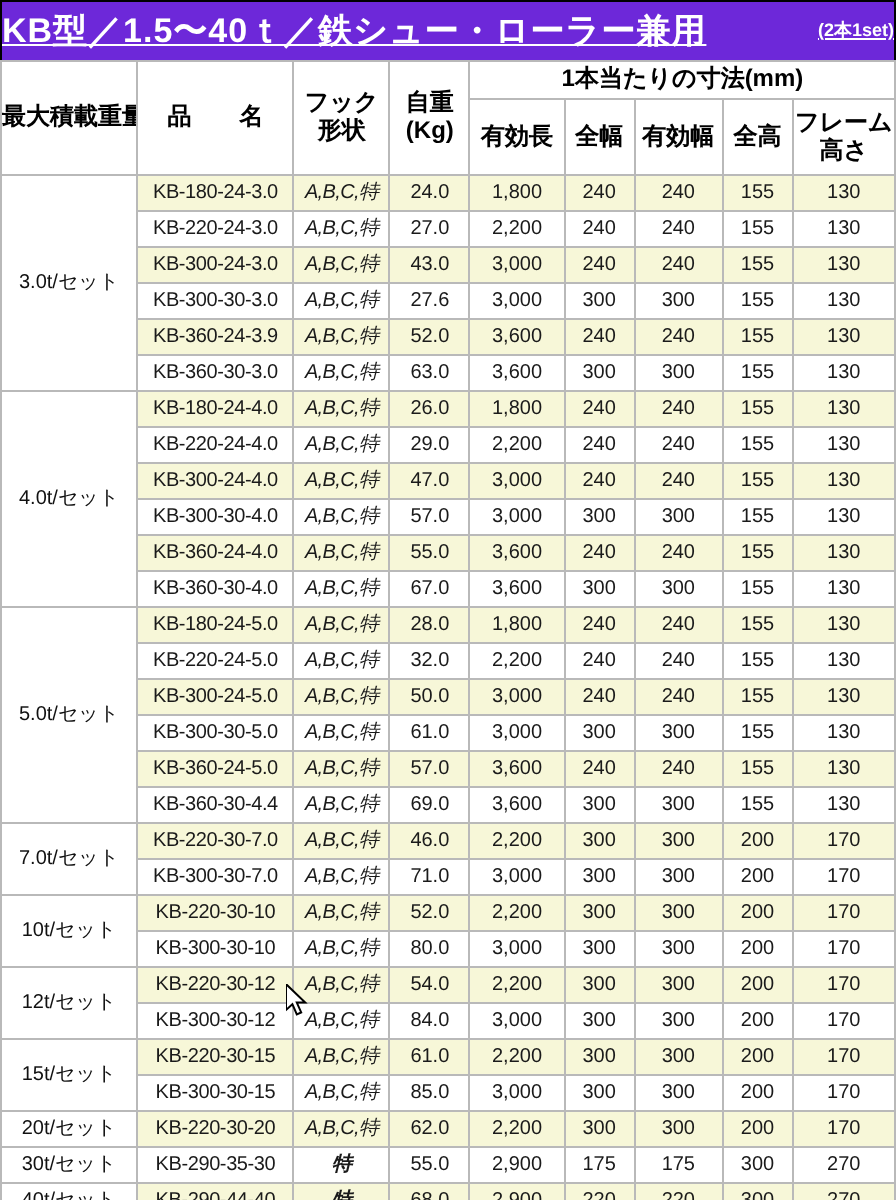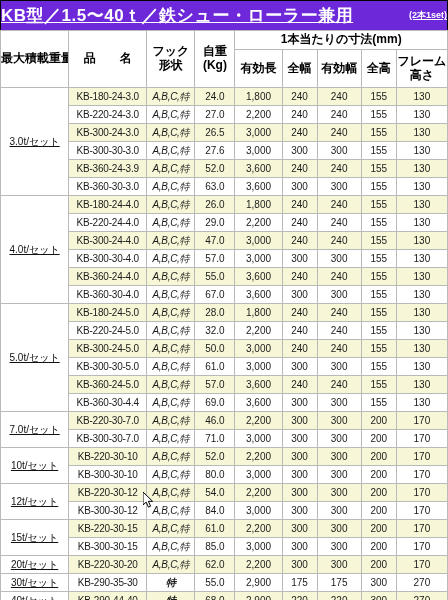--- a/index.html
+++ b/index.html
@@ -88,21 +88,20 @@
   tr.tinted td { background: #f7f7d8; }
   tr.plain  td { background: #ffffff; }
 
   
   td.grp {
     background: #ffffff !important;
     text-align: left;
     padding-left: 3px;
     font-size: 10px;
     color: #111111;
-    text-decoration: underline;
   }
 
   td.name {
     text-align: left;
     padding-left: 4px;
     letter-spacing: -0.2px;
   }
   td.hook { letter-spacing: -0.3px; font-style: italic; }
   td.hook.tokubetsu { font-weight: bold; }
 
@@ -185,21 +184,21 @@
           <td>27.0</td>
           <td>2,200</td>
           <td>240</td>
           <td>240</td>
           <td>155</td>
           <td>130</td>
         </tr>
         <tr class="tinted">
           <td class="name">KB-300-24-3.0</td>
           <td class="hook">A,B,C,特</td>
-          <td>26.5</td>
+          <td>43.0</td>
           <td>3,000</td>
           <td>240</td>
           <td>240</td>
           <td>155</td>
           <td>130</td>
         </tr>
         <tr class="plain">
           <td class="name">KB-300-30-3.0</td>
           <td class="hook">A,B,C,特</td>
           <td>27.6</td>

